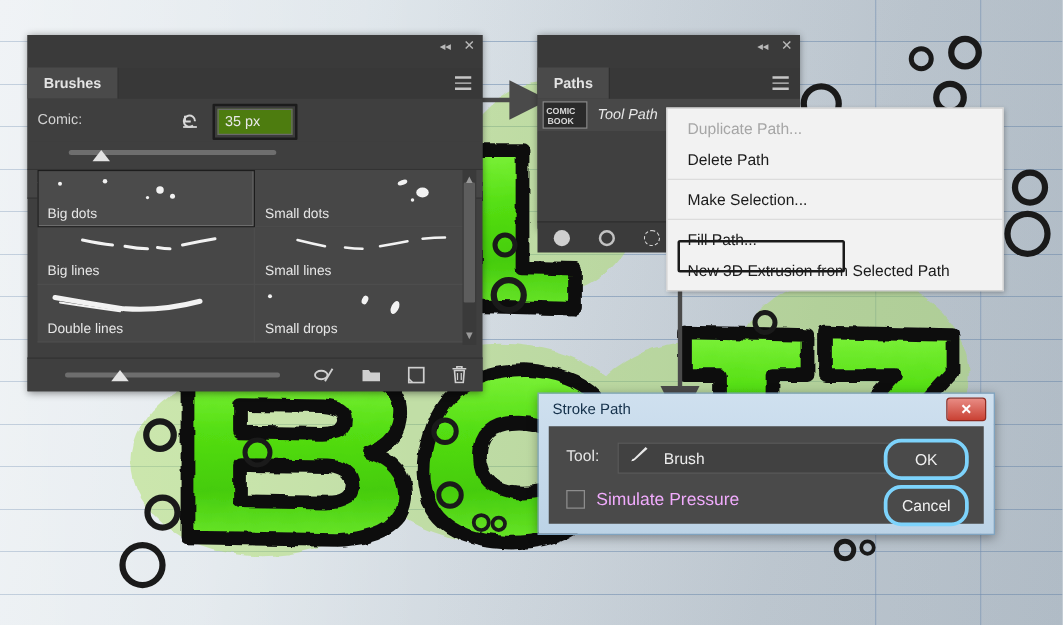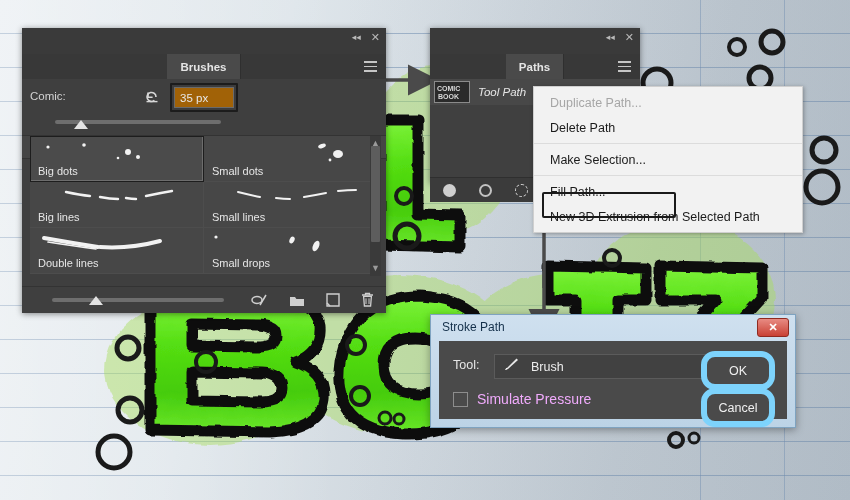--- a/index.html
+++ b/index.html
@@ -34,40 +34,40 @@
     box-shadow:0 1px 6px rgba(0,0,0,.45);
   }
   .panel-bar{
     height:26px;background:#3a3a3a;position:relative;
   }
   .panel-topbtns{
     position:absolute;right:6px;top:0px;height:18px;display:flex;align-items:center;gap:10px;
   }
   .tinybtn{color:#b9b9b9;font-size:9px;line-height:1;cursor:default;}
   .tinybtn.close{font-size:11px;}
-  .tabrow{height:25px;background:#383838;display:flex;align-items:stretch;position:relative;justify-content:center;}
+  .tabrow{height:25px;background:#383838;display:flex;align-items:stretch;position:relative;}
   .tab{
     background:#4a4a4a;color:#e4e4e4;font-size:11.5px;font-weight:bold;
     display:flex;align-items:center;padding:0 13px;border-right:1px solid #2f2f2f;
   }
   .hamburger{position:absolute;right:9px;top:7px;width:13px;height:11px;}
   .hamburger span{display:block;height:1.5px;background:#c6c6c6;margin-bottom:3px;}
 
   
   #brushes{left:22px;top:28px;width:364px;height:285px;}
   .size-row{height:34px;display:flex;align-items:center;padding:0 8px;position:relative;background:#3f3f3f;}
   .size-label{color:#d2d2d2;font-size:11.5px;}
   .reset-icon{position:absolute;left:122px;top:9px;width:16px;height:16px;}
   .size-box{
     position:absolute;left:148px;top:4px;width:64px;height:25px;
     border:2px solid #1c1c1c;background:#3c3c3c;border-radius:1px;
     display:flex;align-items:center;
   }
   .size-box .inner{
-    position:absolute;inset:2px;border:1px solid #6a6a6a;background:#a16207;
+    position:absolute;inset:2px;border:1px solid #6a6a6a;background:#4d7c0f;
     display:flex;align-items:center;padding-left:5px;box-sizing:border-box;
   }
   .size-val{color:#e8e8e8;font-size:11.5px;position:relative;z-index:2;}
   .brush-chip{
     position:absolute;left:219px;top:58px;width:20px;height:20px;background:#e9e9e9;
   }
   .slider-row{height:22px;position:relative;background:#3f3f3f;}
   .slider-track{position:absolute;left:33px;top:7px;width:166px;height:4px;background:#6e6e6e;border-radius:2px;}
   .slider-thumb{position:absolute;left:52px;top:7px;width:0;height:0;
     border-left:7px solid transparent;border-right:7px solid transparent;border-bottom:9px solid #e3e3e3;}
@@ -149,21 +149,21 @@
     position:absolute;left:55px;top:13px;width:230px;height:23px;
     background:#414141;border:1px solid #5b5b5b;display:flex;align-items:center;gap:10px;padding-left:8px;
   }
   .tool-select .val{color:#ededed;font-size:12.5px;}
   .sel-arrow{position:absolute;right:8px;top:7px;color:#9a9a9a;font-size:9px;}
   .chk-row{position:absolute;left:14px;top:50px;display:flex;align-items:center;gap:9px;}
   .chkbox{width:13px;height:13px;border:1px solid #8d8d8d;background:#4a4a4a;}
   .chk-label{color:#f0abfc;font-size:14px;}
   .dbtn{
     position:absolute;right:12px;width:62px;height:27px;border-radius:14px;
-    border:6px solid #7dd3fc;color:#f0f0f0;font-size:12.5px;
+    border:3px solid #7dd3fc;color:#f0f0f0;font-size:12.5px;
     display:flex;align-items:center;justify-content:center;background:#4a4a4a;
   }
   .dbtn.ok{top:10px;}
   .dbtn.cancel{top:47px;}
 
   
   .arrows{position:absolute;left:0;top:0;width:850px;height:500px;pointer-events:none;}
 </style>
 </head>
 <body>

